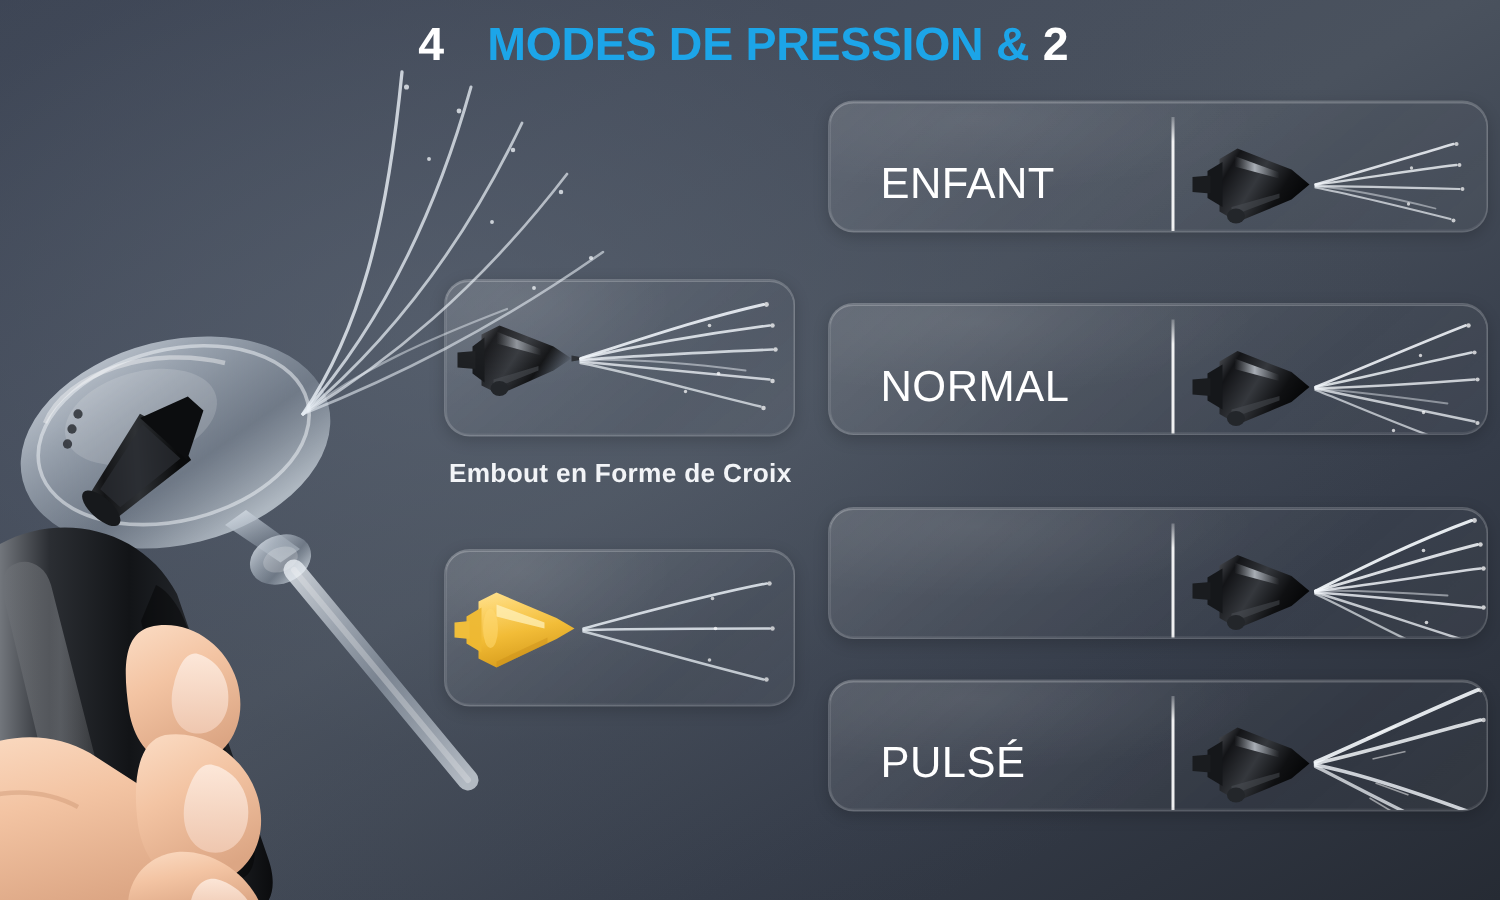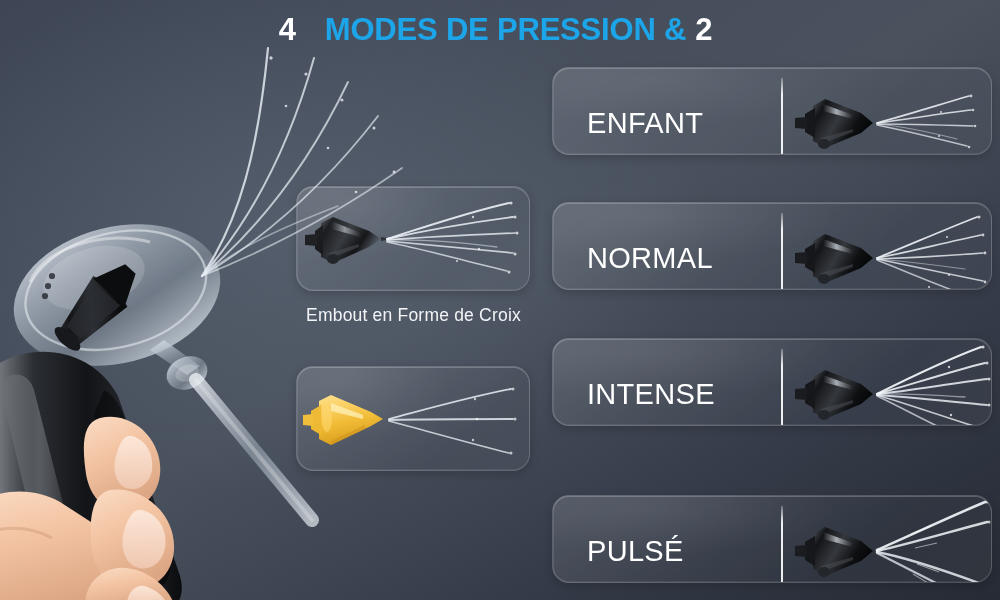--- a/index.html
+++ b/index.html
@@ -87,21 +87,21 @@
   
   .tip-card { width:234px; height:105px; left:296px; }
   .tip-art { position:absolute; inset:0; }
   .tip-caption {
     position:absolute;
     left:256px;
     width:315px;
     text-align:center;
     color:#f2f4f7;
     font-size:17.5px;
-    font-weight:normal;
+    font-weight:bold;
     letter-spacing:0.2px;
   }
 
   
   #device-layer {
     position:absolute;
     left:-18px; top:190px;
     width:330px; height:420px;
     z-index:2;
   }
@@ -413,21 +413,20 @@
           <circle cx="194" cy="79" r="1.4"></circle>
         <circle cx="188" cy="96" r="1.4"></circle>
           <circle cx="156" cy="34" r="1.1"></circle>
         <circle cx="158" cy="72" r="1.1"></circle>
           <circle cx="138" cy="84" r="1.1"></circle>
       </g>
     </svg>
   </div>
 
   <div class="card mode-card" style="top:338px;">
-    <div class="mode-label">INTENSE</div>
     <div class="mode-divider"></div>
     <svg class="mode-art" width="202" height="110" viewBox="0 0 202 110">
       <g>
         <path d="M22 38 L34 31 L70 45 L82 55 L70 65 L34 80 L22 73 Z" fill="url(#mn1)"></path>
         <path d="M14 46 L24 40 L24 70 L14 64 Z" fill="#15171a"></path>
         <path d="M4 50 L16 49 L16 61 L4 60 Z" fill="#1a1c1f"></path>
         <path d="M32 36 L62 47 L62 51 L32 43 Z" fill="url(#ms1)"></path>
         <path d="M30 76 L62 64 L62 61 L30 70 Z" fill="#4b4f55" opacity="0.5"></path>
         <ellipse cx="33" cy="76" rx="6" ry="5" fill="#23262a"></ellipse>
       </g>
@@ -446,21 +445,21 @@
         <circle cx="198" cy="40" r="1.5"></circle>
           <circle cx="198" cy="66" r="1.5"></circle>
         <circle cx="194" cy="90" r="1.5"></circle>
           <circle cx="182" cy="102" r="1.4"></circle>
         <circle cx="158" cy="28" r="1.2"></circle>
           <circle cx="160" cy="76" r="1.2"></circle>
       </g>
     </svg>
   </div>
 
-  <div class="card mode-card" style="top:495px;text-align:right;">
+  <div class="card mode-card" style="top:453px;text-align:right;">
     <div class="mode-label">PULSÉ</div>
     <div class="mode-divider"></div>
     <svg class="mode-art" width="202" height="110" viewBox="0 0 202 110">
       <g>
         <path d="M22 38 L34 31 L70 45 L82 55 L70 65 L34 80 L22 73 Z" fill="url(#mn1)"></path>
         <path d="M14 46 L24 40 L24 70 L14 64 Z" fill="#15171a"></path>
         <path d="M4 50 L16 49 L16 61 L4 60 Z" fill="#1a1c1f"></path>
         <path d="M32 36 L62 47 L62 51 L32 43 Z" fill="url(#ms1)"></path>
         <path d="M30 76 L62 64 L62 61 L30 70 Z" fill="#4b4f55" opacity="0.5"></path>
         <ellipse cx="33" cy="76" rx="6" ry="5" fill="#23262a"></ellipse>

